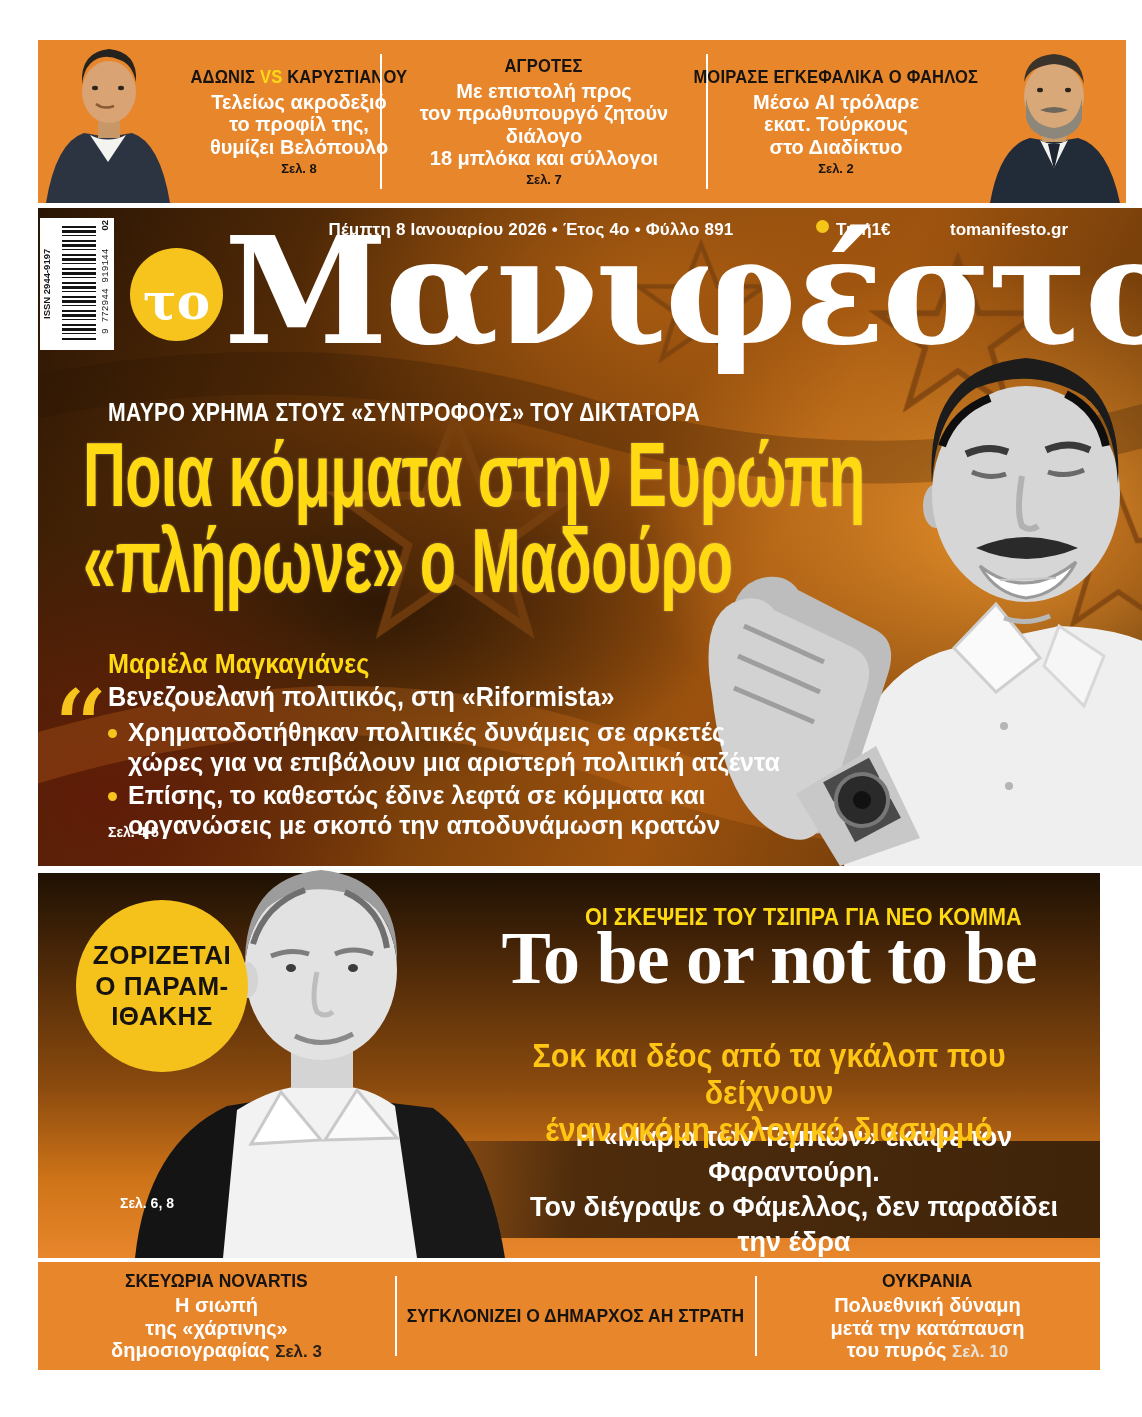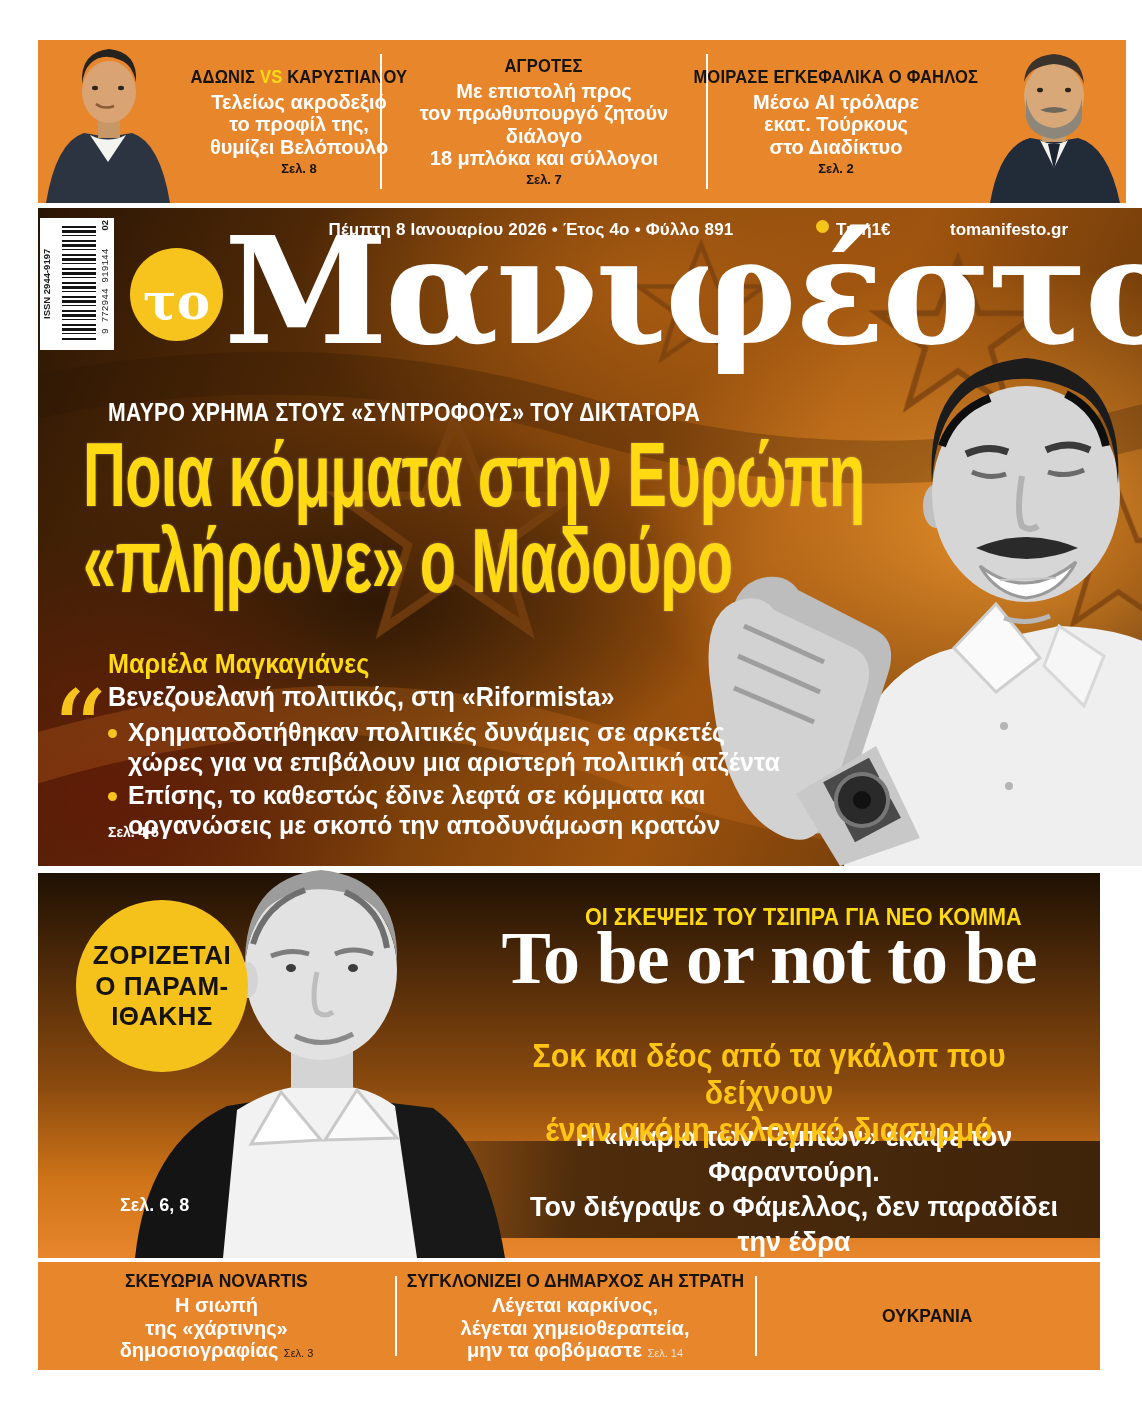--- a/index.html
+++ b/index.html
@@ -79,29 +79,29 @@
   .st-kicker{position:absolute;left:547px;top:30px;color:#FFD912;font-weight:bold;font-size:24px;z-index:5;
       transform:scaleX(.9);transform-origin:left center;white-space:nowrap;}
   .st-headline{position:absolute;left:400px;top:48px;width:662px;text-align:center;color:#ffffff;z-index:5;
       font-family:"Liberation Serif","DejaVu Serif",serif;font-weight:bold;font-size:74px;line-height:1;letter-spacing:-1px;}
   .st-subhead{position:absolute;left:400px;top:165px;width:662px;text-align:center;color:#FFC515;z-index:5;
       font-weight:bold;font-size:33px;line-height:1.12;transform:scaleX(.92);transform-origin:center top;}
   .quote-bar{position:absolute;left:280px;top:268px;right:0;height:97px;z-index:2;
       background:linear-gradient(95deg,rgba(233,134,44,0) 0px,rgba(139,77,20,.9) 110px,#4e2c0c 260px,#3f240a 100%);}
   .quote-bar-text{position:absolute;left:190px;right:20px;top:50%;transform:translateY(-50%);
       text-align:center;color:#ffffff;font-weight:bold;font-size:27px;line-height:1.3;}
-  .st-ref{position:absolute;left:82px;top:322px;color:#ffffff;font-weight:bold;font-size:18px;z-index:5;}
+  .st-ref{position:absolute;left:82px;top:322px;color:#ffffff;font-weight:bold;font-size:14px;z-index:5;}
 
   
   .bottom-strip{position:absolute;left:38px;top:1262px;width:1062px;height:108px;background:#E8862C;}
   .b-cell{position:absolute;top:0;height:108px;display:flex;flex-direction:column;align-items:center;
       justify-content:center;gap:2px;text-align:center;cursor:pointer;}
   .bt-kicker{font-weight:bold;font-size:19px;color:#161310;transform:scaleX(.92);transform-origin:center;white-space:nowrap;}
   .bt-text{font-weight:bold;font-size:20px;line-height:1.14;color:#ffffff;}
-  .bt-ref{font-weight:normal;font-size:11px;color:#2a2016;}
+  .bt-ref{font-weight:bold;font-size:17px;color:#2a2016;}
   .bt-ref.light{color:#e9e2d5;}
 </style>
 </head>
 <body>
 
 <div class="page">
 
   <header class="top-strip">
     <svg class="strip-photo" style="left:0;width:152px;" viewBox="0 0 152 163">
       <path d="M8,163 Q18,102 46,93 L70,97 L94,93 Q122,102 132,163 Z" fill="#2c3442"></path>
@@ -270,23 +270,23 @@
   <footer class="bottom-strip">
     <div class="b-cell" style="left:0;width:357px;">
       <div class="bt-kicker">ΣΚΕΥΩΡΙΑ NOVARTIS</div>
       <div class="bt-text pre"><span>Η σιωπή
 της «χάρτινης»
 δημοσιογραφίας</span> <span class="bt-ref">Σελ. 3</span></div>
     </div>
     <div class="v-sep" style="left:357px;"></div>
     <div class="b-cell" style="left:357px;width:360px;">
       <div class="bt-kicker">ΣΥΓΚΛΟΝΙΖΕΙ Ο ΔΗΜΑΡΧΟΣ ΑΗ ΣΤΡΑΤΗ</div>
-      <div class="bt-text pre"><span>Λέγεται καρκίνος,
-λέγεται χημειοθεραπεία,
-μην τα φοβόμαστε</span> <span class="bt-ref light">Σελ. 14</span></div>
     </div>
     <div class="v-sep" style="left:717px;"></div>
     <div class="b-cell" style="left:717px;width:345px;">
       <div class="bt-kicker">ΟΥΚΡΑΝΙΑ</div>
+      <div class="bt-text pre"><span>Πολυεθνική δύναμη
+μετά την κατάπαυση
+του πυρός</span> <span class="bt-ref light">Σελ. 10</span></div>
     </div>
   </footer>
 
 </div>
 
 </body></html>

